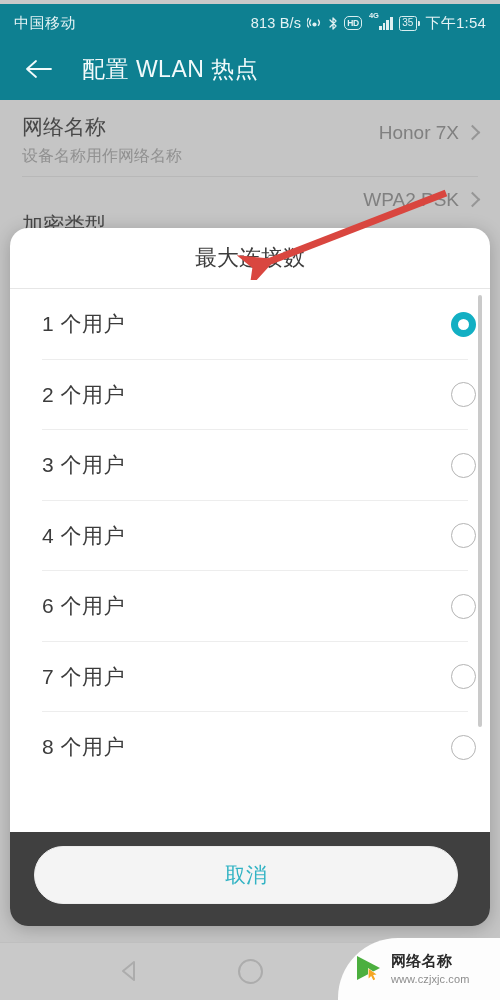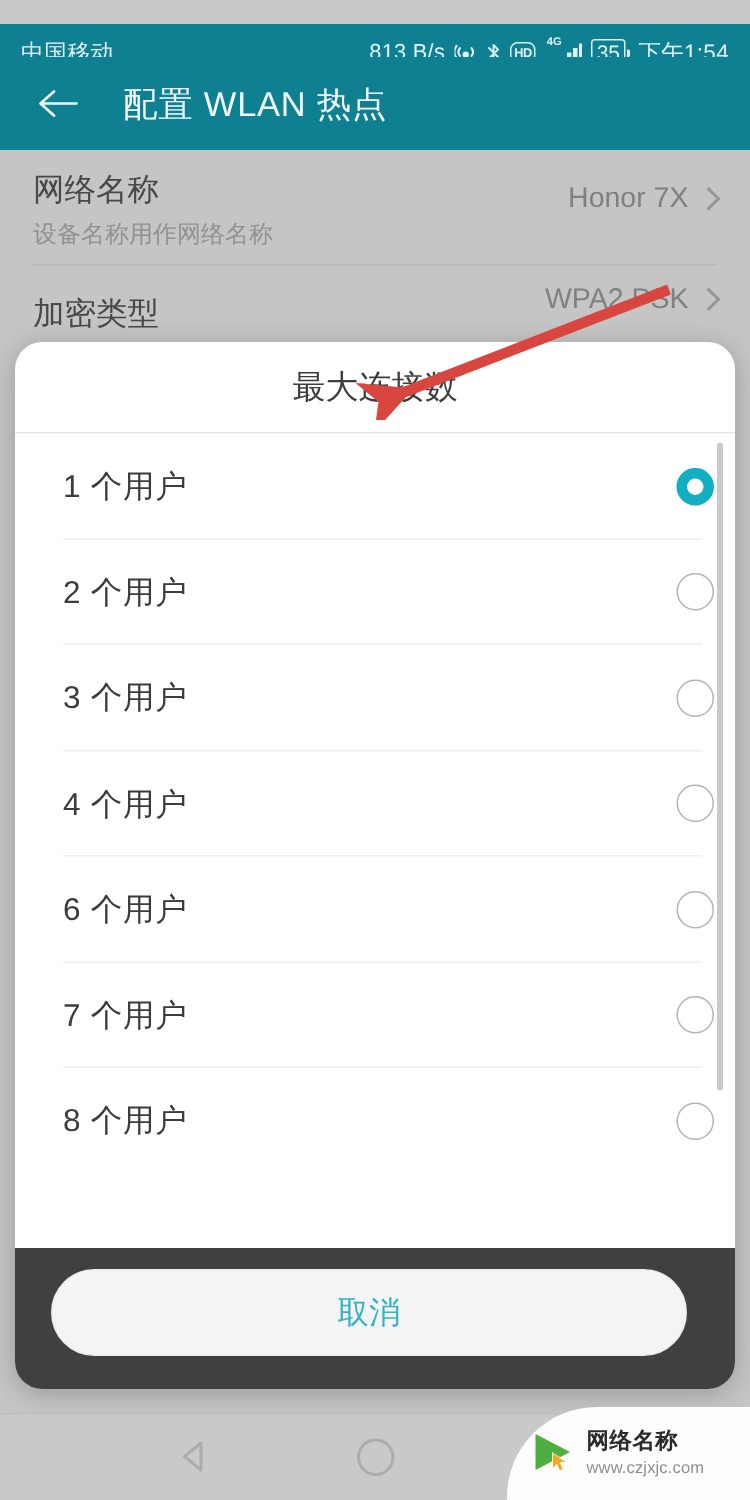--- a/index.html
+++ b/index.html
@@ -21,21 +21,21 @@
     position: absolute;
     inset: 0;
     width: 500px;
     height: 1000px;
     overflow: hidden;
   }
 
   
   .status-bar {
     position: absolute;
-    top: 16px; left: 0;
+    top: 4px; left: 0;
     width: 500px;
     height: 38px;
     background: #0e8091;
     display: flex;
     align-items: center;
     padding: 0 14px;
     box-sizing: border-box;
     color: #e4f2f4;
     font-size: 15px;
   }
@@ -67,21 +67,21 @@
   .bars i:nth-child(1){ height: 4px; }
   .bars i:nth-child(2){ height: 7px; }
   .bars i:nth-child(3){ height: 10px; }
   .bars i:nth-child(4){ height: 13px; }
   .battery {
     display: inline-flex; align-items: center;
   }
   .batt-body {
     border: 1.4px solid #d8eef0;
     border-radius: 2.5px;
-    font-size: 14px;
+    font-size: 10px;
     line-height: 1;
     padding: 1.5px 2.5px;
     letter-spacing: -.2px;
     text-align: right;
   }
   .batt-tip {
     width: 2px; height: 5px; background: #d8eef0;
     border-radius: 0 1px 1px 0; margin-left: 1px;
   }
   .clock { font-size: 15px; letter-spacing: .2px; }
@@ -414,21 +414,21 @@
       <div class="right">
         <span>Honor 7X</span>
         <span class="chev"></span>
       </div>
     </div>
 
     <div class="divider-line"></div>
 
     <div class="srow" style="height:70px;">
       <div class="left">
-        <div class="title" style="padding-top:6px;">加密类型</div>
+        <div class="title" style="padding-top:6px;margin-top:15px;">加密类型</div>
       </div>
       <div class="right" style="padding-top:12px;">
         <span>WPA2 PSK</span>
         <span class="chev"></span>
       </div>
     </div>
 
   </div>
 
   <div class="scrim"></div>

